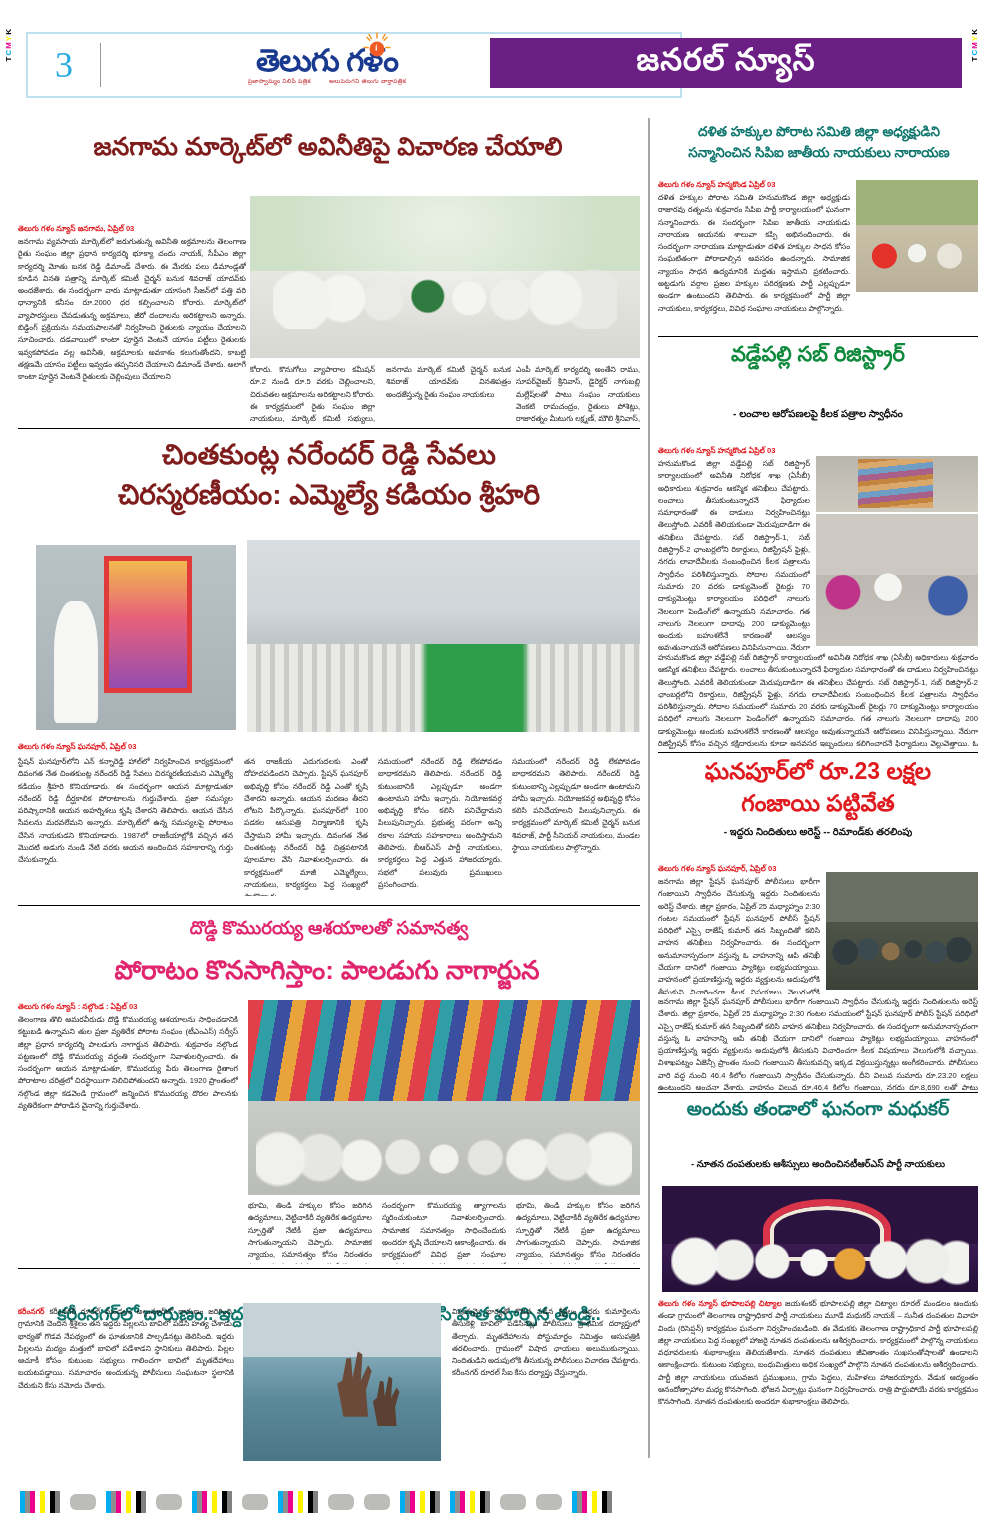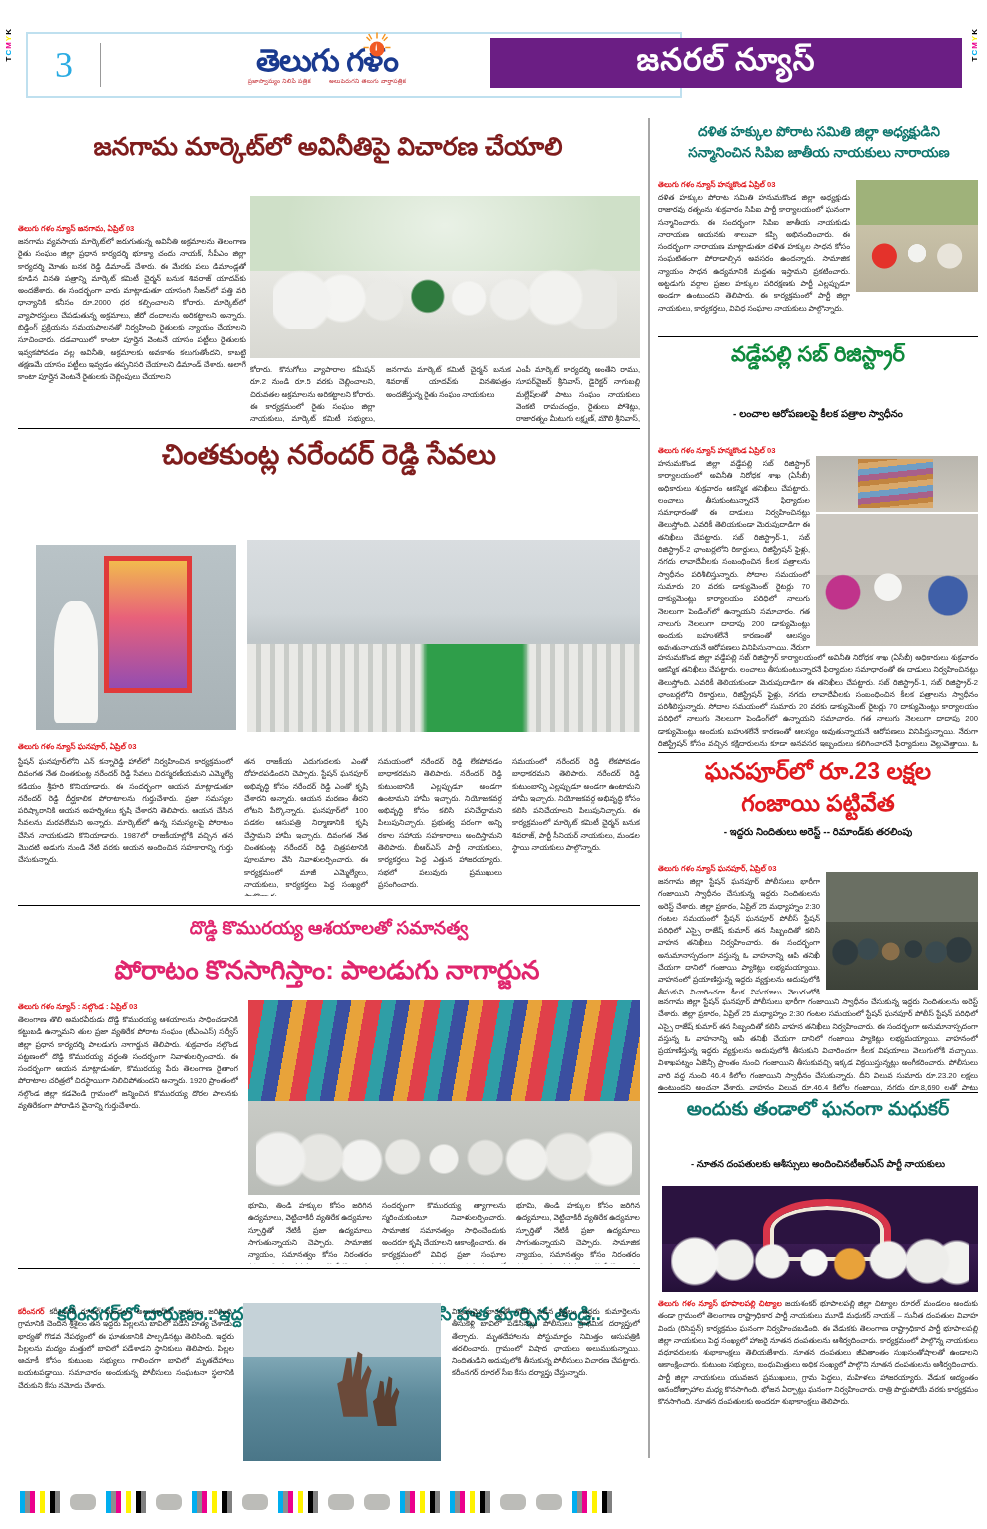--- a/index.html
+++ b/index.html
@@ -204,20 +204,21 @@
 
   <div class="abs photo ph-room" style="left:250px;top:196px;width:390px;height:162px;"></div>
 
   <div class="abs body-txt" style="left:250px;top:364px;width:125px;height:60px;overflow:hidden;">కోరారు. కొనుగోలు వ్యాపారాల కమీషన్ రూ.2 నుండి రూ.5 వరకు చెల్లించాలని, చిరువతల అక్రమాలను అరికట్టాలని కోరారు. ఈ కార్యక్రమంలో రైతు సంఘం జిల్లా నాయకులు, మార్కెట్ కమిటీ సభ్యులు, రైతులు పాల్గొన్నారు.</div>
   <div class="abs body-txt" style="left:386px;top:364px;width:125px;height:60px;overflow:hidden;">జనగామ మార్కెట్ కమిటీ చైర్మన్ బనుక శివరాజ్ యాదవ్‌కు వినతిపత్రం అందజేస్తున్న రైతు సంఘం నాయకులు</div>
   <div class="abs body-txt" style="left:516px;top:364px;width:124px;height:60px;overflow:hidden;">ఎంపీ మార్కెట్ కార్యదర్శి అంతేని రాము, సూపర్‌వైజర్ శ్రీనివాస్, డైరెక్టర్ నాగుబల్లి మల్లేష్‌లతో పాటు సంఘం నాయకులు వెంకటి రామచంద్రం, రైతులు పోశెట్లు, రాజారత్నం మీటుగు లక్ష్మణ్, మౌలి శ్రీనివాస్, చందుశెట్టి తదితరులు ఈ కార్యక్రమంలో పాల్గొన్నారు.</div>
 
   <div class="abs rule-h" style="left:18px;top:428px;width:622px;"></div>
 
   <div class="abs hl hl-blue" style="left:18px;top:438px;width:622px;font-size:28px;">చింతకుంట్ల నరేందర్ రెడ్డి సేవలు</div>
+  <div class="abs hl hl-blue" style="left:18px;top:478px;width:622px;font-size:28px;">చిరస్మరణీయం: ఎమ్మెల్యే కడియం శ్రీహరి</div>
 
   <div class="abs photo ph-portrait" style="left:36px;top:545px;width:200px;height:185px;"></div>
   <div class="abs photo ph-hall" style="left:247px;top:540px;width:393px;height:192px;"></div>
 
   <div class="abs byline" style="left:18px;top:742px;width:215px;">తెలుగు గళం న్యూస్ ఘనపూర్, ఏప్రిల్ 03</div>
   <div class="abs body-txt" style="left:18px;top:756px;width:215px;height:140px;overflow:hidden;">స్టేషన్ ఘనపూర్‌లోని ఎన్ కన్నారెడ్డి హాల్‌లో నిర్వహించిన కార్యక్రమంలో దివంగత నేత చింతకుంట్ల నరేందర్ రెడ్డి సేవలు చిరస్మరణీయమని ఎమ్మెల్యే కడియం శ్రీహరి కొనియాడారు. ఈ సందర్భంగా ఆయన మాట్లాడుతూ నరేందర్ రెడ్డి దీర్ఘకాలిక పోరాటాలను గుర్తుచేశారు. ప్రజా సమస్యల పరిష్కారానికి ఆయన అహర్నిశలు కృషి చేశారని తెలిపారు. ఆయన చేసిన సేవలను మరవలేమని అన్నారు. మార్కెట్‌లో ఉన్న సమస్యలపై పోరాటం చేసిన నాయకుడని కొనియాడారు. 1987లో రాజకీయాల్లోకి వచ్చిన తన మొదటి అడుగు నుండి నేటి వరకు ఆయన అందించిన సహకారాన్ని గుర్తు చేసుకున్నారు.</div>
   <div class="abs body-txt" style="left:244px;top:756px;width:124px;height:140px;overflow:hidden;">తన రాజకీయ ఎదుగుదలకు ఎంతో దోహదపడిందని చెప్పారు. స్టేషన్ ఘనపూర్ అభివృద్ధి కోసం నరేందర్ రెడ్డి ఎంతో కృషి చేశారని అన్నారు. ఆయన మరణం తీరని లోటని పేర్కొన్నారు. ఘనపూర్‌లో 100 పడకల ఆసుపత్రి నిర్మాణానికి కృషి చేస్తామని హామీ ఇచ్చారు. దివంగత నేత చింతకుంట్ల నరేందర్ రెడ్డి చిత్రపటానికి పూలమాల వేసి నివాళులర్పించారు. ఈ కార్యక్రమంలో మాజీ ఎమ్మెల్యేలు, నాయకులు, కార్యకర్తలు పెద్ద సంఖ్యలో పాల్గొన్నారు.</div>
   <div class="abs body-txt" style="left:378px;top:756px;width:124px;height:140px;overflow:hidden;">సమయంలో నరేందర్ రెడ్డి లేకపోవడం బాధాకరమని తెలిపారు. నరేందర్ రెడ్డి కుటుంబానికి ఎల్లప్పుడూ అండగా ఉంటామని హామీ ఇచ్చారు. నియోజకవర్గ అభివృద్ధి కోసం కలిసి పనిచేద్దామని పిలుపునిచ్చారు. ప్రభుత్వ పరంగా అన్ని రకాల సహాయ సహకారాలు అందిస్తామని తెలిపారు. బీఆర్ఎస్ పార్టీ నాయకులు, కార్యకర్తలు పెద్ద ఎత్తున హాజరయ్యారు. సభలో పలువురు ప్రముఖులు ప్రసంగించారు.</div>
   <div class="abs body-txt" style="left:512px;top:756px;width:128px;height:140px;overflow:hidden;">సమయంలో నరేందర్ రెడ్డి లేకపోవడం బాధాకరమని తెలిపారు. నరేందర్ రెడ్డి కుటుంబాన్ని ఎల్లప్పుడూ అండగా ఉంటామని హామీ ఇచ్చారు. నియోజకవర్గ అభివృద్ధి కోసం కలిసి పనిచేయాలని పిలుపునిచ్చారు. ఈ కార్యక్రమంలో మార్కెట్ కమిటీ చైర్మన్ బనుక శివరాజ్, పార్టీ సీనియర్ నాయకులు, మండల స్థాయి నాయకులు పాల్గొన్నారు.</div>
 

